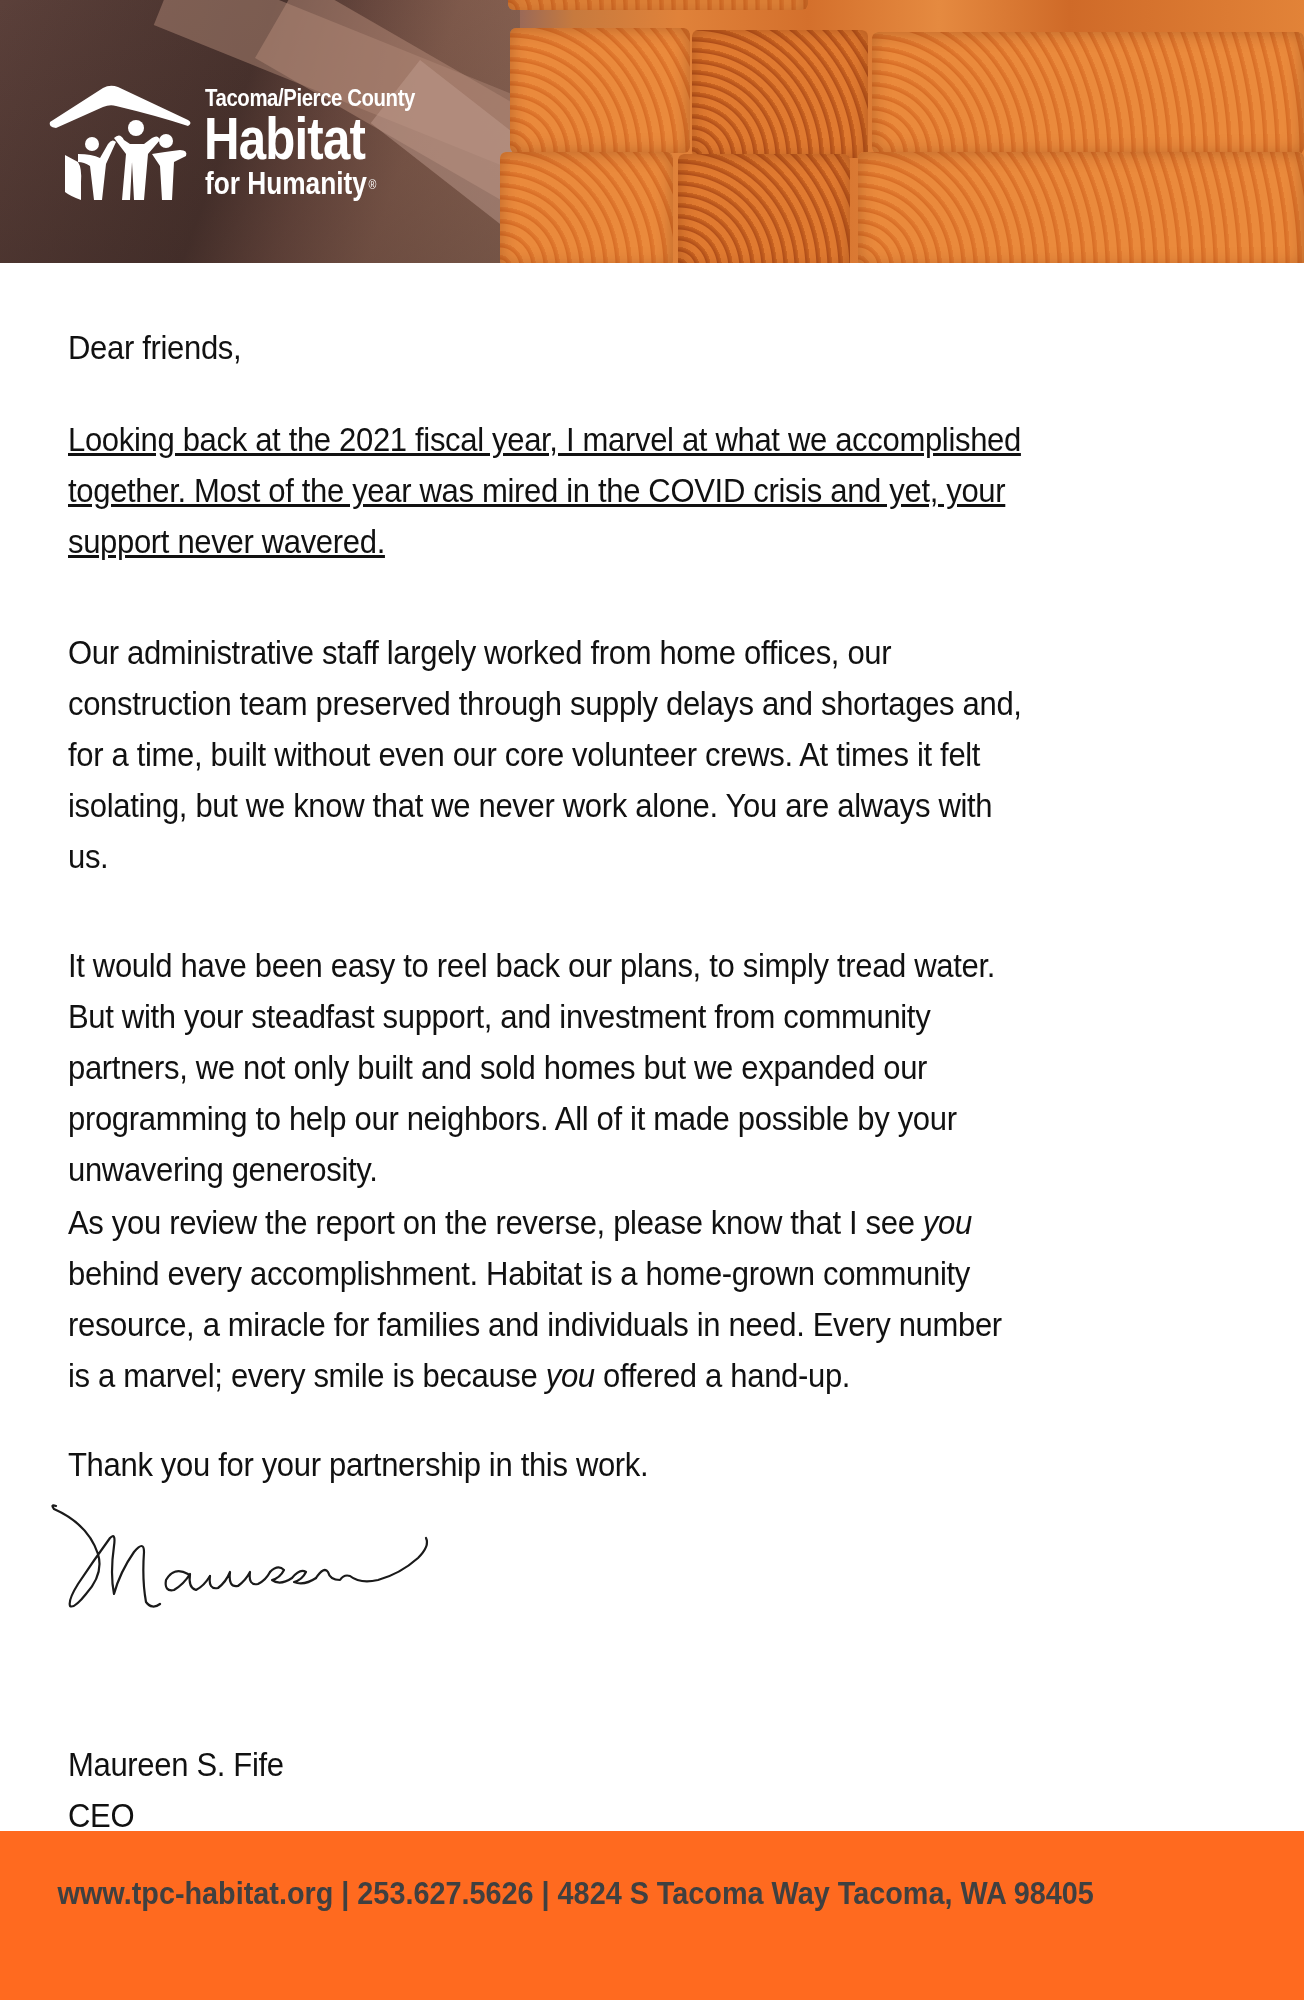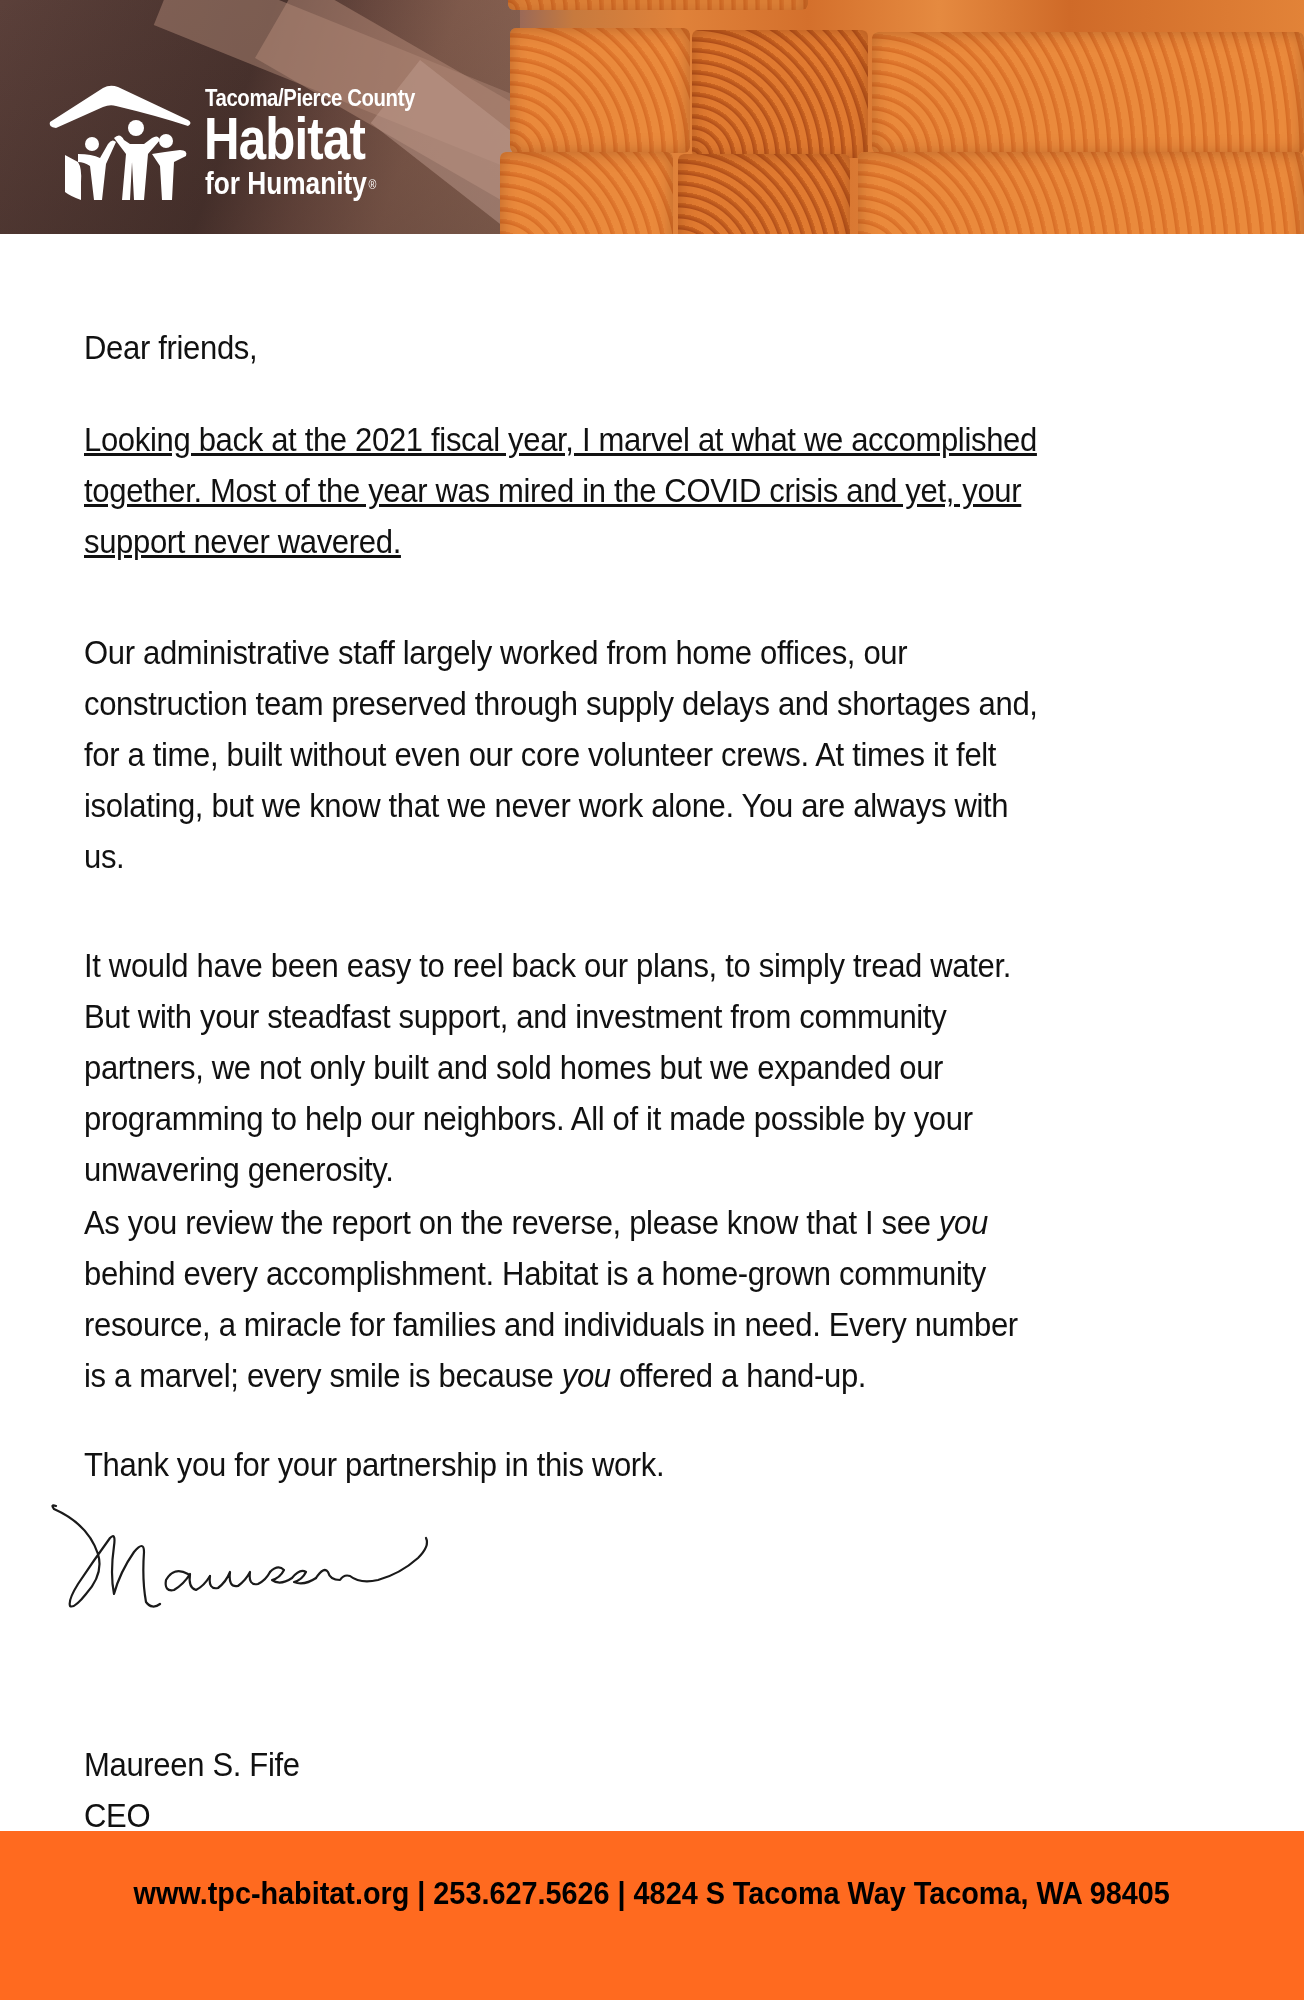--- a/index.html
+++ b/index.html
@@ -3,21 +3,21 @@
 <meta charset="utf-8">
 <style>
   html, body { margin:0; padding:0; }
   body {
     width:1304px; height:2000px; position:relative; overflow:hidden;
     background:#ffffff;
     font-family:"Liberation Sans", sans-serif;
     color:#111111;
   }
   .header {
-    position:absolute; left:0; top:0; width:1304px; height:234px; overflow:hidden;
+    position:absolute; left:0; top:0; width:1304px; height:263px; overflow:hidden;
     background: linear-gradient(90deg, #4a342e 0%, #5a3e36 20%, #7a5548 32%, #9c6a57 40%, #c77a3e 44%, #e0823a 52%, #d4702c 62%, #e58a40 72%, #cf6a28 82%, #e28338 100%);
   }
   .wood-left {
     position:absolute; left:0; top:0; width:520px; height:263px;
     background:
       linear-gradient(160deg, rgba(40,25,22,0.0) 0%, rgba(40,25,22,0.35) 100%),
       linear-gradient(110deg, #5b403a 0%, #4b342f 45%, #6e4c42 60%, #8b6353 75%, #9f7561 100%);
   }
   .plank {
     position:absolute; background:#8e6a5a; transform-origin:left top;
@@ -53,32 +53,32 @@
     transform:scaleX(0.82); transform-origin:left top; white-space:nowrap;
   }
   .logo-text-sub sup { font-size:13px; font-weight:normal; vertical-align:top; position:relative; top:2px; margin-left:2px; }
 
   .letter {
     position:absolute; left:68px; top:0; width:1180px;
     font-size:33px; line-height:51px;
     letter-spacing:-0.35px;
   }
   .line { display:block; white-space:nowrap; height:51px; transform:scaleX(0.94); transform-origin:left center; }
-  .para { position:absolute; left:0;margin-left:16px; }
+  .para { position:absolute; left:0; }
   em { font-style:italic; }
 
   .signature { position:absolute; left:48px; top:1494px; width:420px; height:130px; }
 
   .footer {
     position:absolute; left:0; top:1831px; width:1304px; height:169px;
     background:#ff6a1f;
   }
   .footer-text {
-    position:absolute; left:0; top:44px; width:1304px; text-align:center;
-    color:#000000; font-weight:bold; font-size:32px; line-height:36px;
+    position:absolute; left:0; top:44px; width:1304px; text-align:left;
+    color:#404040; font-weight:bold; font-size:32px; line-height:36px;
     white-space:nowrap;
   }
   .footer-inner { display:inline-block; transform:scaleX(0.9); transform-origin:center center; }
 </style>
 </head>
 <body>
 
 <div class="header">
   <div class="wood-left"></div>
   <div class="plank" style="left:180px;top:-40px;width:520px;height:70px;background:#a58070;transform:rotate(22deg);opacity:0.55;"></div>

